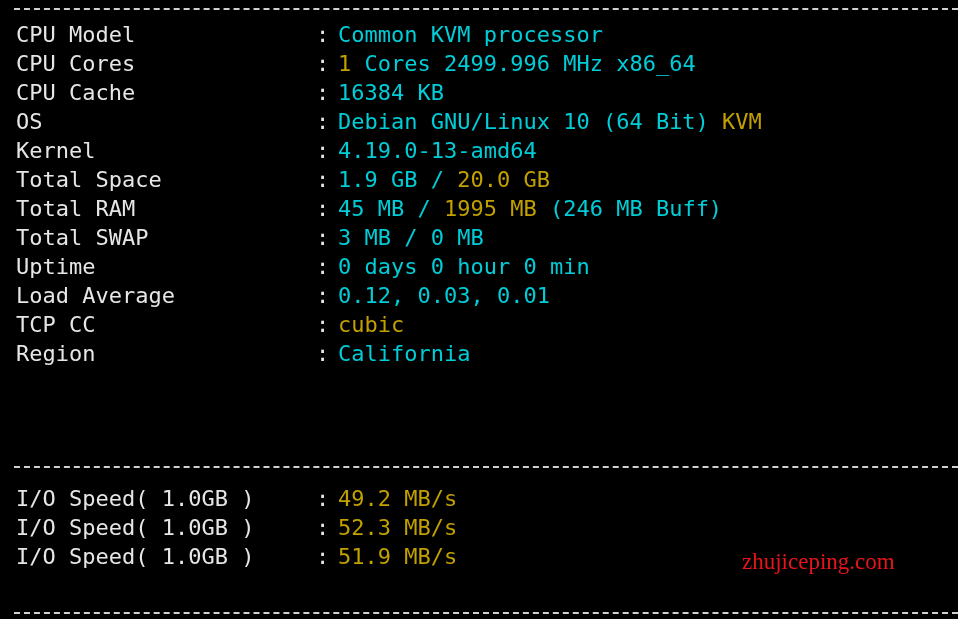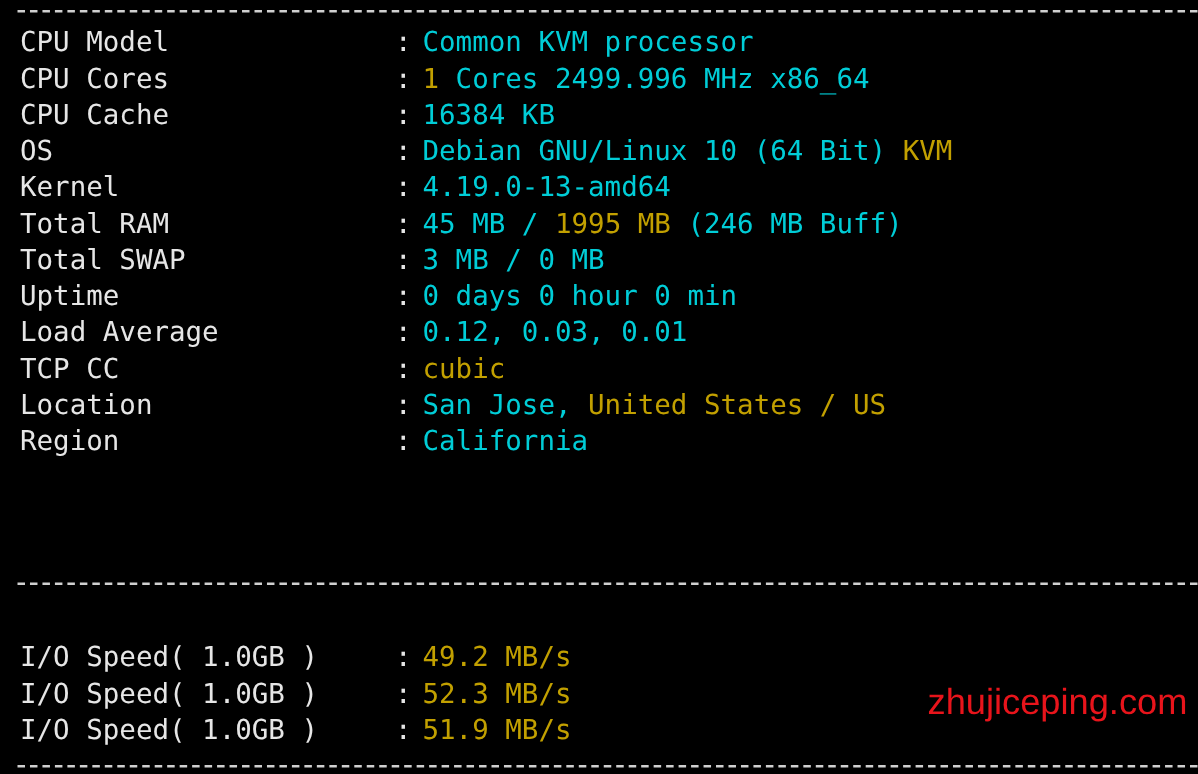--- a/index.html
+++ b/index.html
@@ -38,21 +38,21 @@
   #rule-top    { top: 8px; }
   #rule-mid    { top: 466px; }
   #rule-bottom { top: 612px; }
 
   .rows {
     position: absolute;
     left: 16px;
     top: 0;
   }
   #rows-system { top: 20px; }
-  #rows-io     { top: 512px; }
+  #rows-io     { top: 484px; }
 
   .row {
     display: block;
     height: 29px;
     line-height: 29px;
     white-space: pre;
   }
   .label {
     display: inline-block;
     width: 300px;
@@ -66,46 +66,46 @@
   }
   .value { white-space: pre; }
   .c { color: #00cdd7; }   
   .y { color: #c2a000; }   
 
   #watermark {
     position: absolute;
     left: 742px;
     top: 548px;
     color: #e8141b;
-    font-family: Liberation Sans, sans-serif;
-    font-size: 29px;
+    font-family: Liberation Serif, serif;
+    font-size: 23px;
     line-height: 28px;
     letter-spacing: 0px;
     white-space: nowrap;
   }
 </style>
 </head>
 <body>
 
 <div id="terminal">
 
   <div class="rule" id="rule-top"></div>
 
   <div class="rows" id="rows-system">
       <div class="row"><span class="label">CPU Model</span><span class="colon">:</span><span class="value"><span class="c">Common KVM processor</span></span></div>
       <div class="row"><span class="label">CPU Cores</span><span class="colon">:</span><span class="value"><span class="y">1</span><span class="c"> Cores 2499.996 MHz x86_64</span></span></div>
       <div class="row"><span class="label">CPU Cache</span><span class="colon">:</span><span class="value"><span class="c">16384 KB</span></span></div>
       <div class="row"><span class="label">OS</span><span class="colon">:</span><span class="value"><span class="c">Debian GNU/Linux 10 (64 Bit) </span><span class="y">KVM</span></span></div>
       <div class="row"><span class="label">Kernel</span><span class="colon">:</span><span class="value"><span class="c">4.19.0-13-amd64</span></span></div>
+      <div class="row"><span class="label">Total Space</span><span class="colon">:</span><span class="value"><span class="c">1.9 GB / </span><span class="y">20.0 GB</span></span></div>
       <div class="row"><span class="label">Total RAM</span><span class="colon">:</span><span class="value"><span class="c">45 MB / </span><span class="y">1995 MB</span><span class="c"> (246 MB Buff)</span></span></div>
       <div class="row"><span class="label">Total SWAP</span><span class="colon">:</span><span class="value"><span class="c">3 MB / 0 MB</span></span></div>
       <div class="row"><span class="label">Uptime</span><span class="colon">:</span><span class="value"><span class="c">0 days 0 hour 0 min</span></span></div>
       <div class="row"><span class="label">Load Average</span><span class="colon">:</span><span class="value"><span class="c">0.12, 0.03, 0.01</span></span></div>
       <div class="row"><span class="label">TCP CC</span><span class="colon">:</span><span class="value"><span class="y">cubic</span></span></div>
-      <div class="row"><span class="label">Location</span><span class="colon">:</span><span class="value"><span class="c">San Jose, </span><span class="y">United States / US</span></span></div>
       <div class="row"><span class="label">Region</span><span class="colon">:</span><span class="value"><span class="c">California</span></span></div>
     </div>
 
   <div class="rule" id="rule-mid"></div>
 
   <div class="rows" id="rows-io">
       <div class="row"><span class="label">I/O Speed( 1.0GB )</span><span class="colon">:</span><span class="value"><span class="y">49.2 MB/s</span></span></div>
       <div class="row"><span class="label">I/O Speed( 1.0GB )</span><span class="colon">:</span><span class="value"><span class="y">52.3 MB/s</span></span></div>
       <div class="row"><span class="label">I/O Speed( 1.0GB )</span><span class="colon">:</span><span class="value"><span class="y">51.9 MB/s</span></span></div>
     </div>

